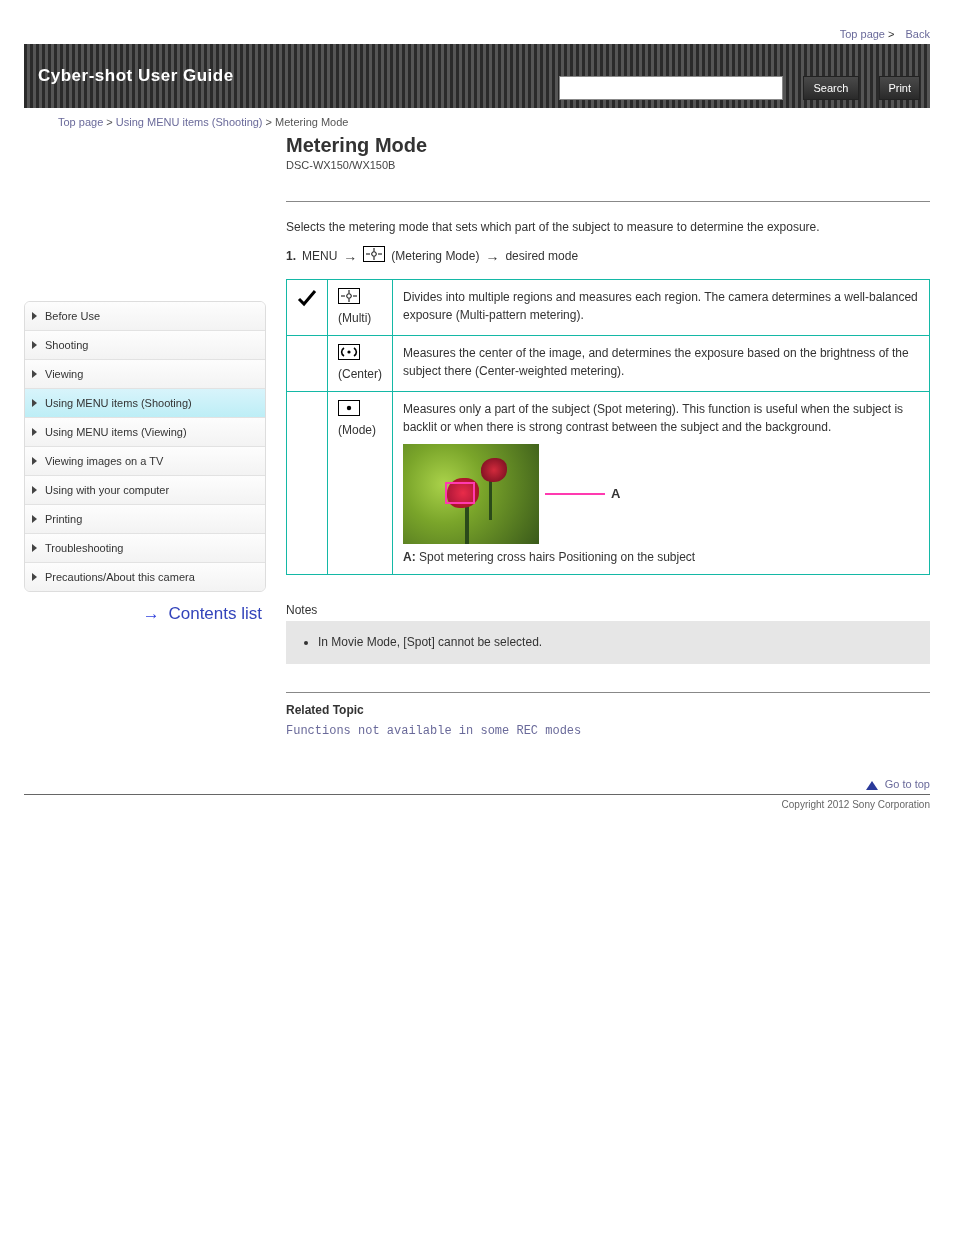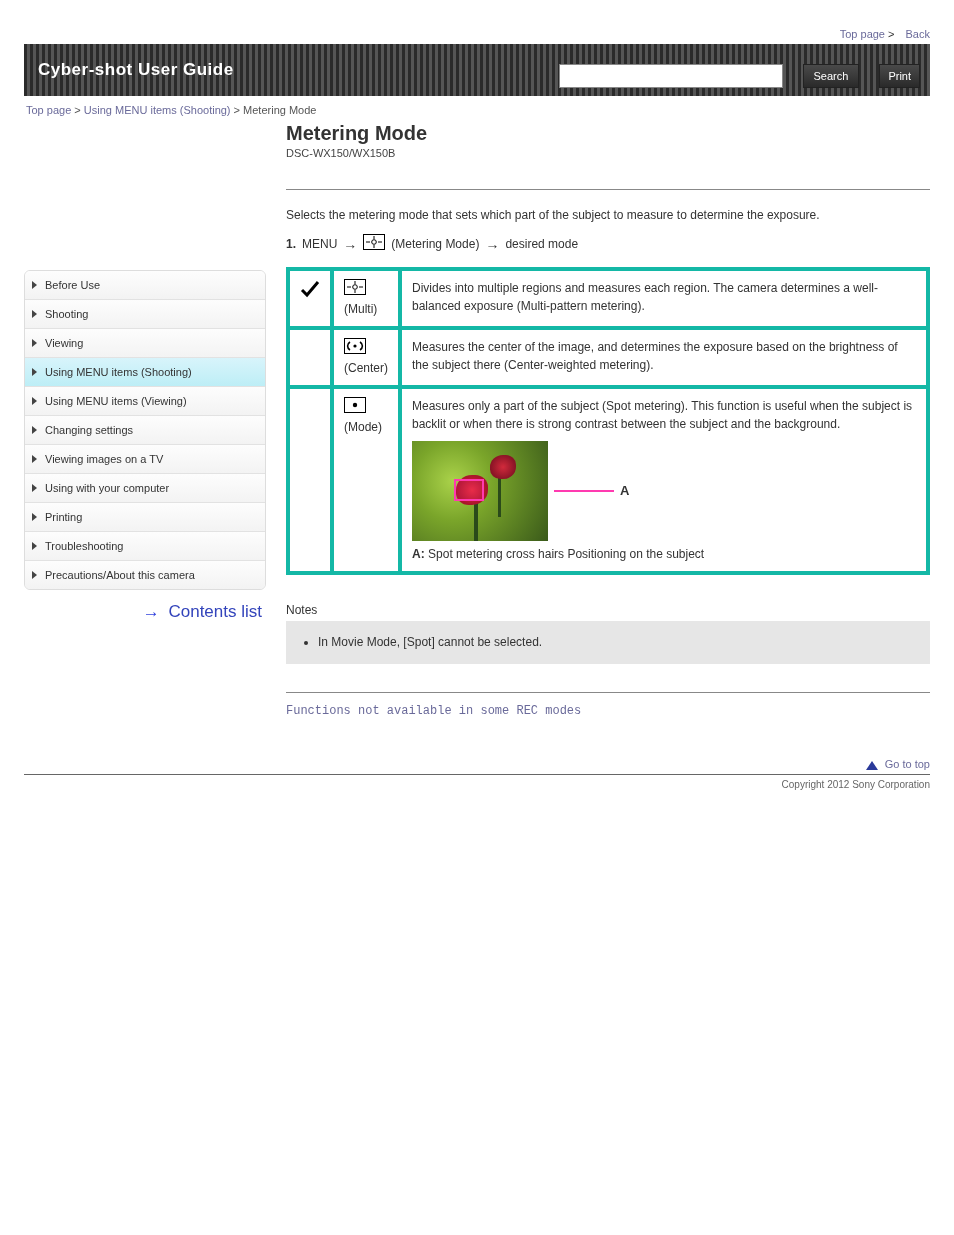--- a/index.html
+++ b/index.html
@@ -4,38 +4,38 @@
   <style>
     * { box-sizing: border-box; margin: 0; padding: 0; }
     body { font-family: Arial, sans-serif; font-size: 12px; color: #333; }
     .page { width: 954px; margin: 0 auto; padding: 24px; }
     
     .top-links { text-align: right; padding: 4px 0; font-size: 11px; }
     .top-links a { color: #6a6a9a; text-decoration: none; margin-left: 8px; }
     
     .header-bar {
       background: repeating-linear-gradient(90deg, #2a2a2a 0px, #2a2a2a 3px, #555 3px, #555 6px);
-      height: 52px;
+      height: 64px;
       display: flex;
       align-items: center;
       padding: 0 14px;
       position: relative;
     }
     .header-title { color: #fff; font-size: 17px; font-weight: bold; letter-spacing: 0.5px; }
     .header-right { position: absolute; right: 10px; bottom: 8px; display: flex; align-items: flex-start; gap: 20px; }
     .search-input {
       width: 224px; height: 24px; border: 1px solid #888; background: #fff; padding: 2px 6px; font-size: 12px;
     }
     .btn-dark {
       background: linear-gradient(#4a4a4a, #2a2a2a); color: #fff; border: 1px solid #222; height: 24px;
       padding: 0 10px; font-size: 11px; cursor: pointer;
     }
     .btn-dark.small { padding: 0 8px; }
     
-    .breadcrumb { font-size: 11px; color: #555; padding: 8px 2px 6px; }
+    .breadcrumb { font-size: 11px; color: #555; padding: 8px 2px 6px; margin-left: 32px; }
     .breadcrumb a { color: #6a6a9a; text-decoration: none; }
     
     .layout { display: flex; gap: 20px; align-items: center; }
     
     .sidebar { width: 242px; flex-shrink: 0; }
     .sidebar-menu {
       border: 1px solid #ddd; border-radius: 6px; overflow: hidden; background: #fafafa;
     }
     .sidebar-item {
       border-bottom: 1px solid #e2e2e2; padding: 8px 8px 8px 20px; position: relative; font-size: 11px;
@@ -54,21 +54,21 @@
     
     .main { flex: 1; min-width: 0; }
     .h1 { font-size: 20px; font-weight: bold; margin-bottom: 2px; }
     .subline { font-size: 11px; color: #444; margin-bottom: 30px; }
     .rule { border-top: 1px solid #888; margin: 8px 0 16px; }
     .desc { font-size: 12px; margin-bottom: 10px; line-height: 1.5; }
     .path { display: flex; align-items: center; gap: 6px; font-size: 12px; margin-bottom: 14px; flex-wrap: wrap; }
     .arrow { font-size: 14px; }
     
     table.options { width: 100%; border-collapse: collapse; }
-    table.options td { border: 4px solid #14b8a6; padding: 8px 10px; font-size: 12px; vertical-align: top; line-height: 1.5; }
+    table.options td { border: 1px solid #14b8a6; padding: 8px 10px; font-size: 12px; vertical-align: top; line-height: 1.5; }
     td.col-check { width: 28px; text-align: center; vertical-align: middle; padding: 4px 2px; }
     td.col-icon { width: 60px; text-align: left; vertical-align: middle; font-size: 11px; padding: 6px; }
     
     .icon-box { display: inline-block; vertical-align: middle; }
     
     .sample-wrap { display: flex; align-items: center; gap: 6px; margin: 8px 0 4px; }
     .sample-img {
       width: 136px; height: 100px; position: relative; overflow: hidden;
       background: radial-gradient(circle at 30% 40%, #aad24a 0%, #7aa52a 35%, #3a5a1a 100%);
     }
@@ -123,21 +123,20 @@
   </div>
 
   <div class="layout">
     <aside class="sidebar">
       <div class="sidebar-menu">
         <div class="sidebar-item"><span class="tri"></span><span>Before Use</span></div>
         <div class="sidebar-item"><span class="tri"></span><span>Shooting</span></div>
         <div class="sidebar-item"><span class="tri"></span><span>Viewing</span></div>
         <div class="sidebar-item active"><span class="tri"></span><span>Using MENU items (Shooting)</span></div>
         <div class="sidebar-item"><span class="tri"></span><span>Using MENU items (Viewing)</span></div>
-        <div class="sidebar-item"><span class="tri"></span><span>Changing settings</span></div>
         <div class="sidebar-item"><span class="tri"></span><span>Viewing images on a TV</span></div>
         <div class="sidebar-item"><span class="tri"></span><span>Using with your computer</span></div>
         <div class="sidebar-item"><span class="tri"></span><span>Printing</span></div>
         <div class="sidebar-item"><span class="tri"></span><span>Troubleshooting</span></div>
         <div class="sidebar-item"><span class="tri"></span><span>Precautions/About this camera</span></div>
       </div>
       <div class="back-link">
         <span class="back-arrow">→</span>
         <a href="#">Contents list</a>
       </div>
@@ -240,20 +239,21 @@
         </table>
 
       <div class="notes-head">Notes</div>
       <div class="notes-box">
         <ul>
           <li>In Movie Mode, [Spot] cannot be selected.</li>
         </ul>
       </div>
 
       <div class="rule2"></div>
+      <div class="related-head">Related Topic</div>
       <div class="related">
         <a href="#">Functions not available in some REC modes</a>
       </div>
 
       <div class="go-top">
         <span class="tri-up"></span>
         <a href="#">Go to top</a>
       </div>
     </main>
   </div>

